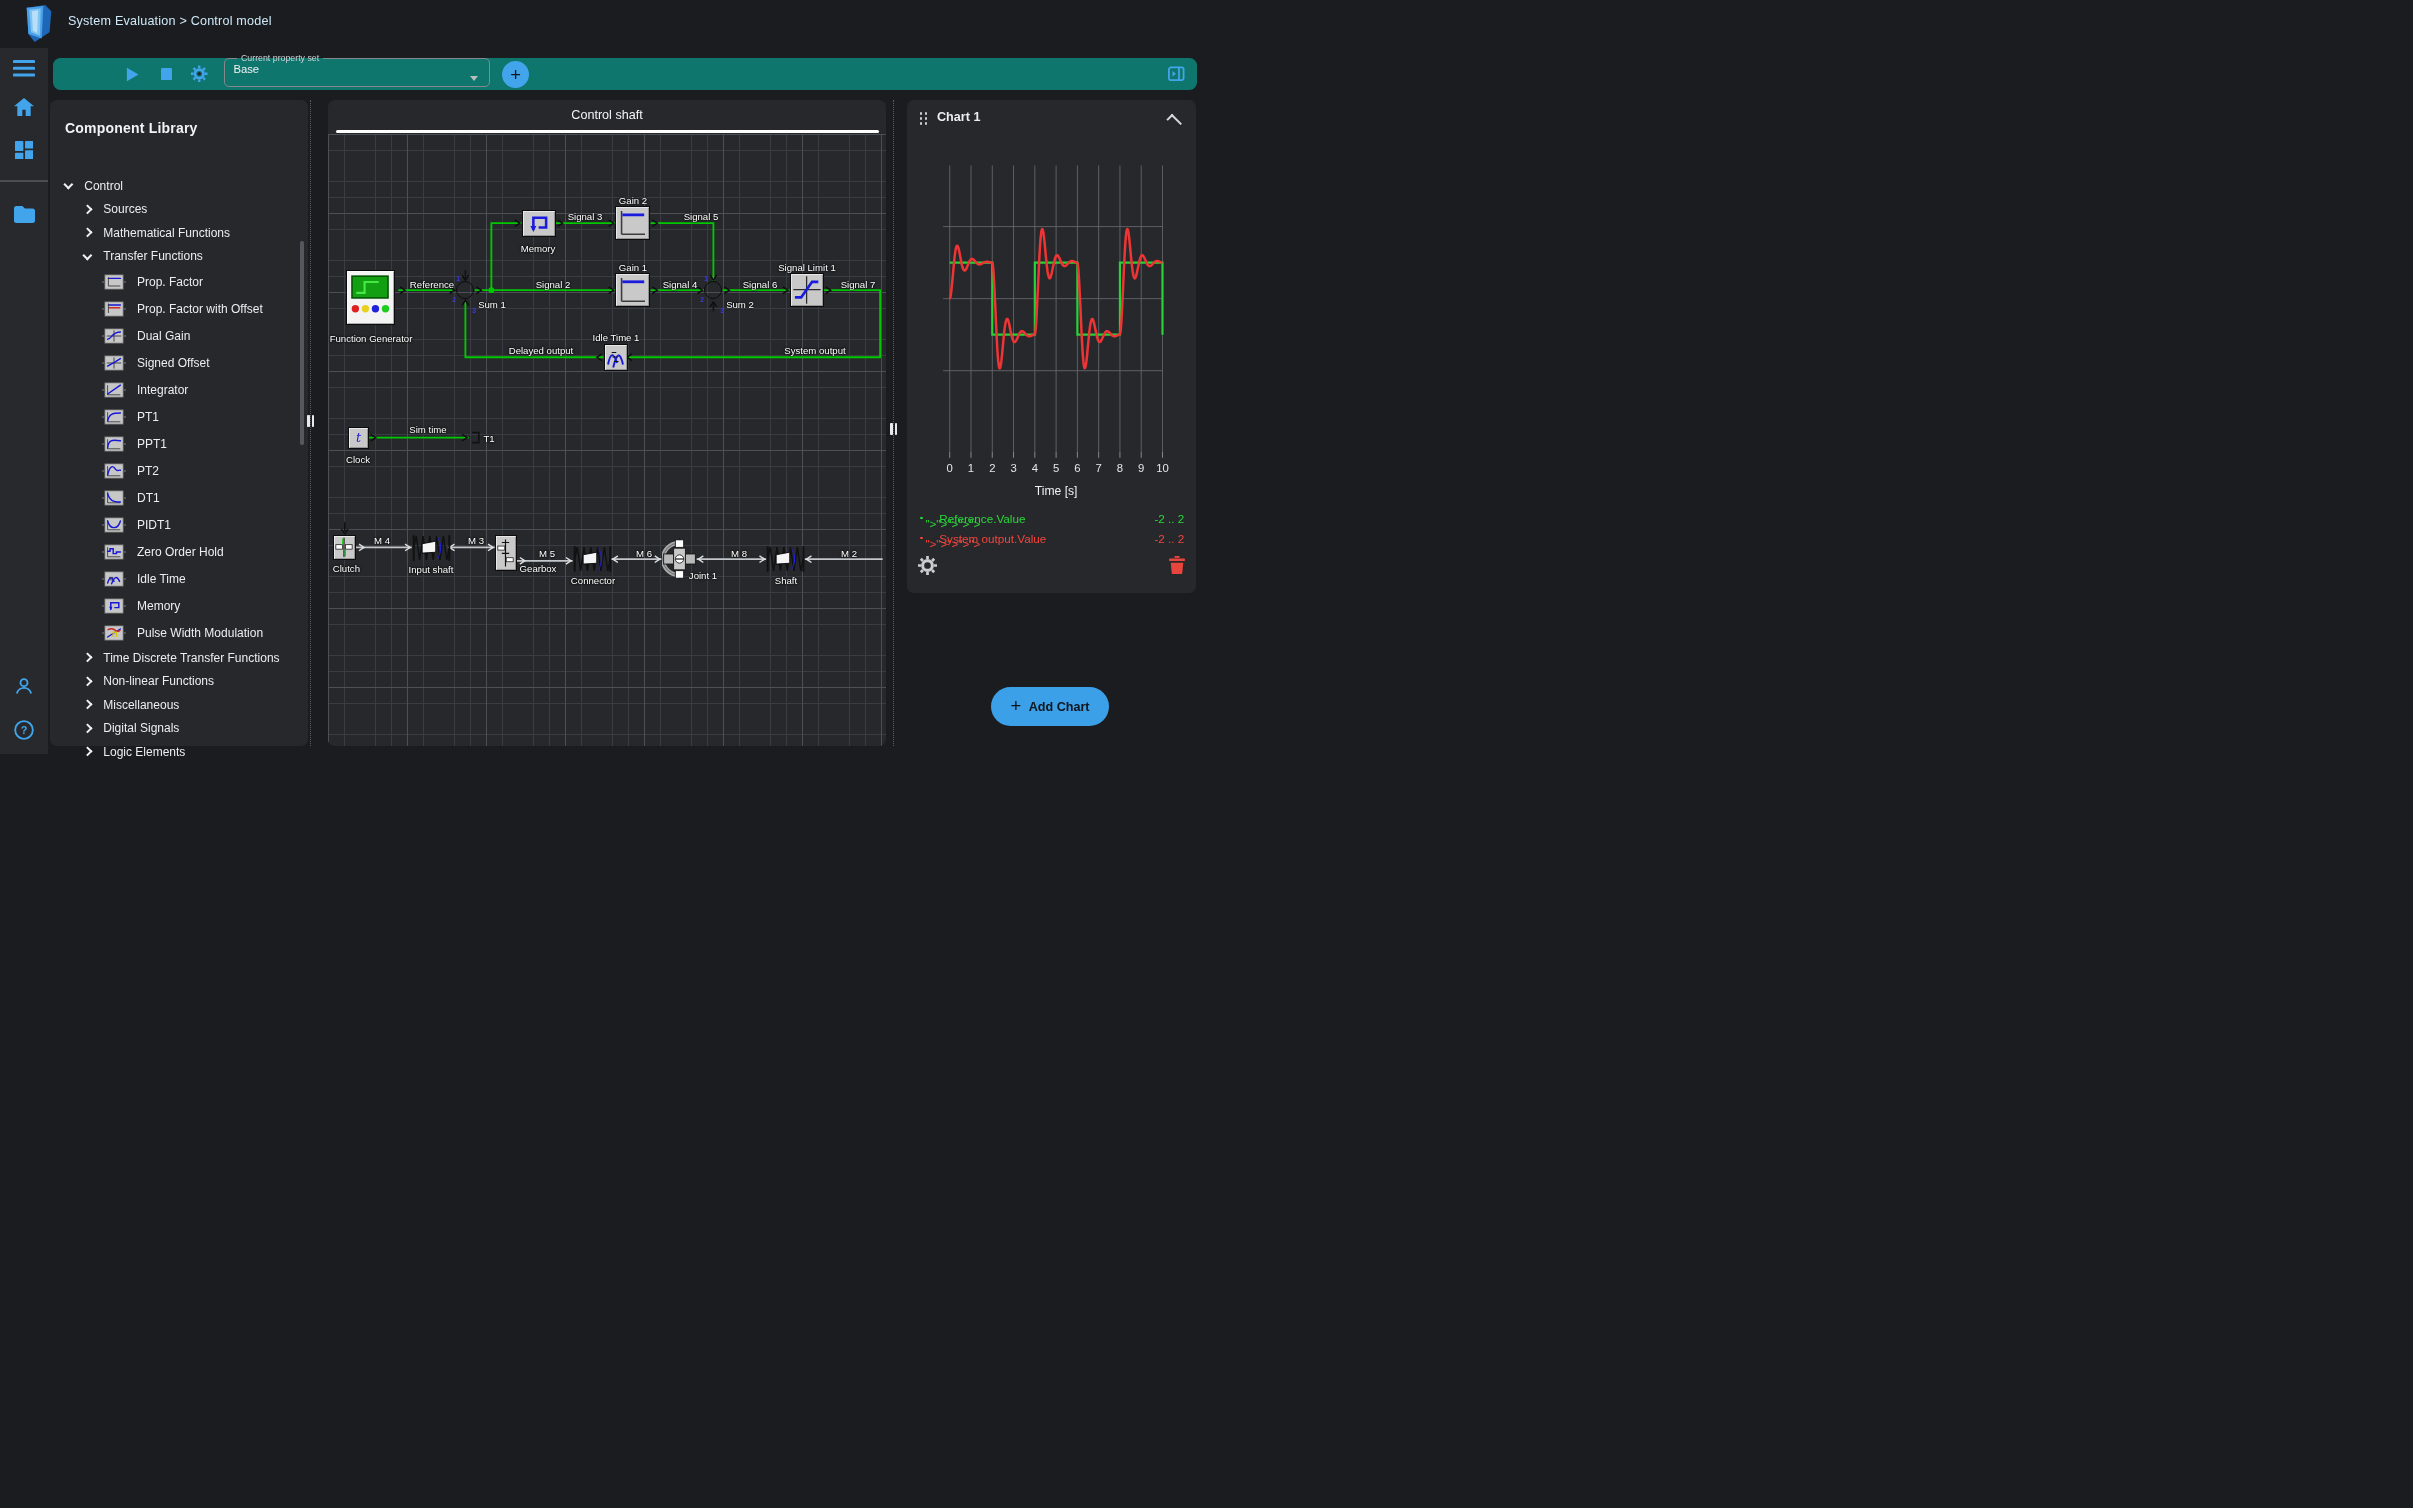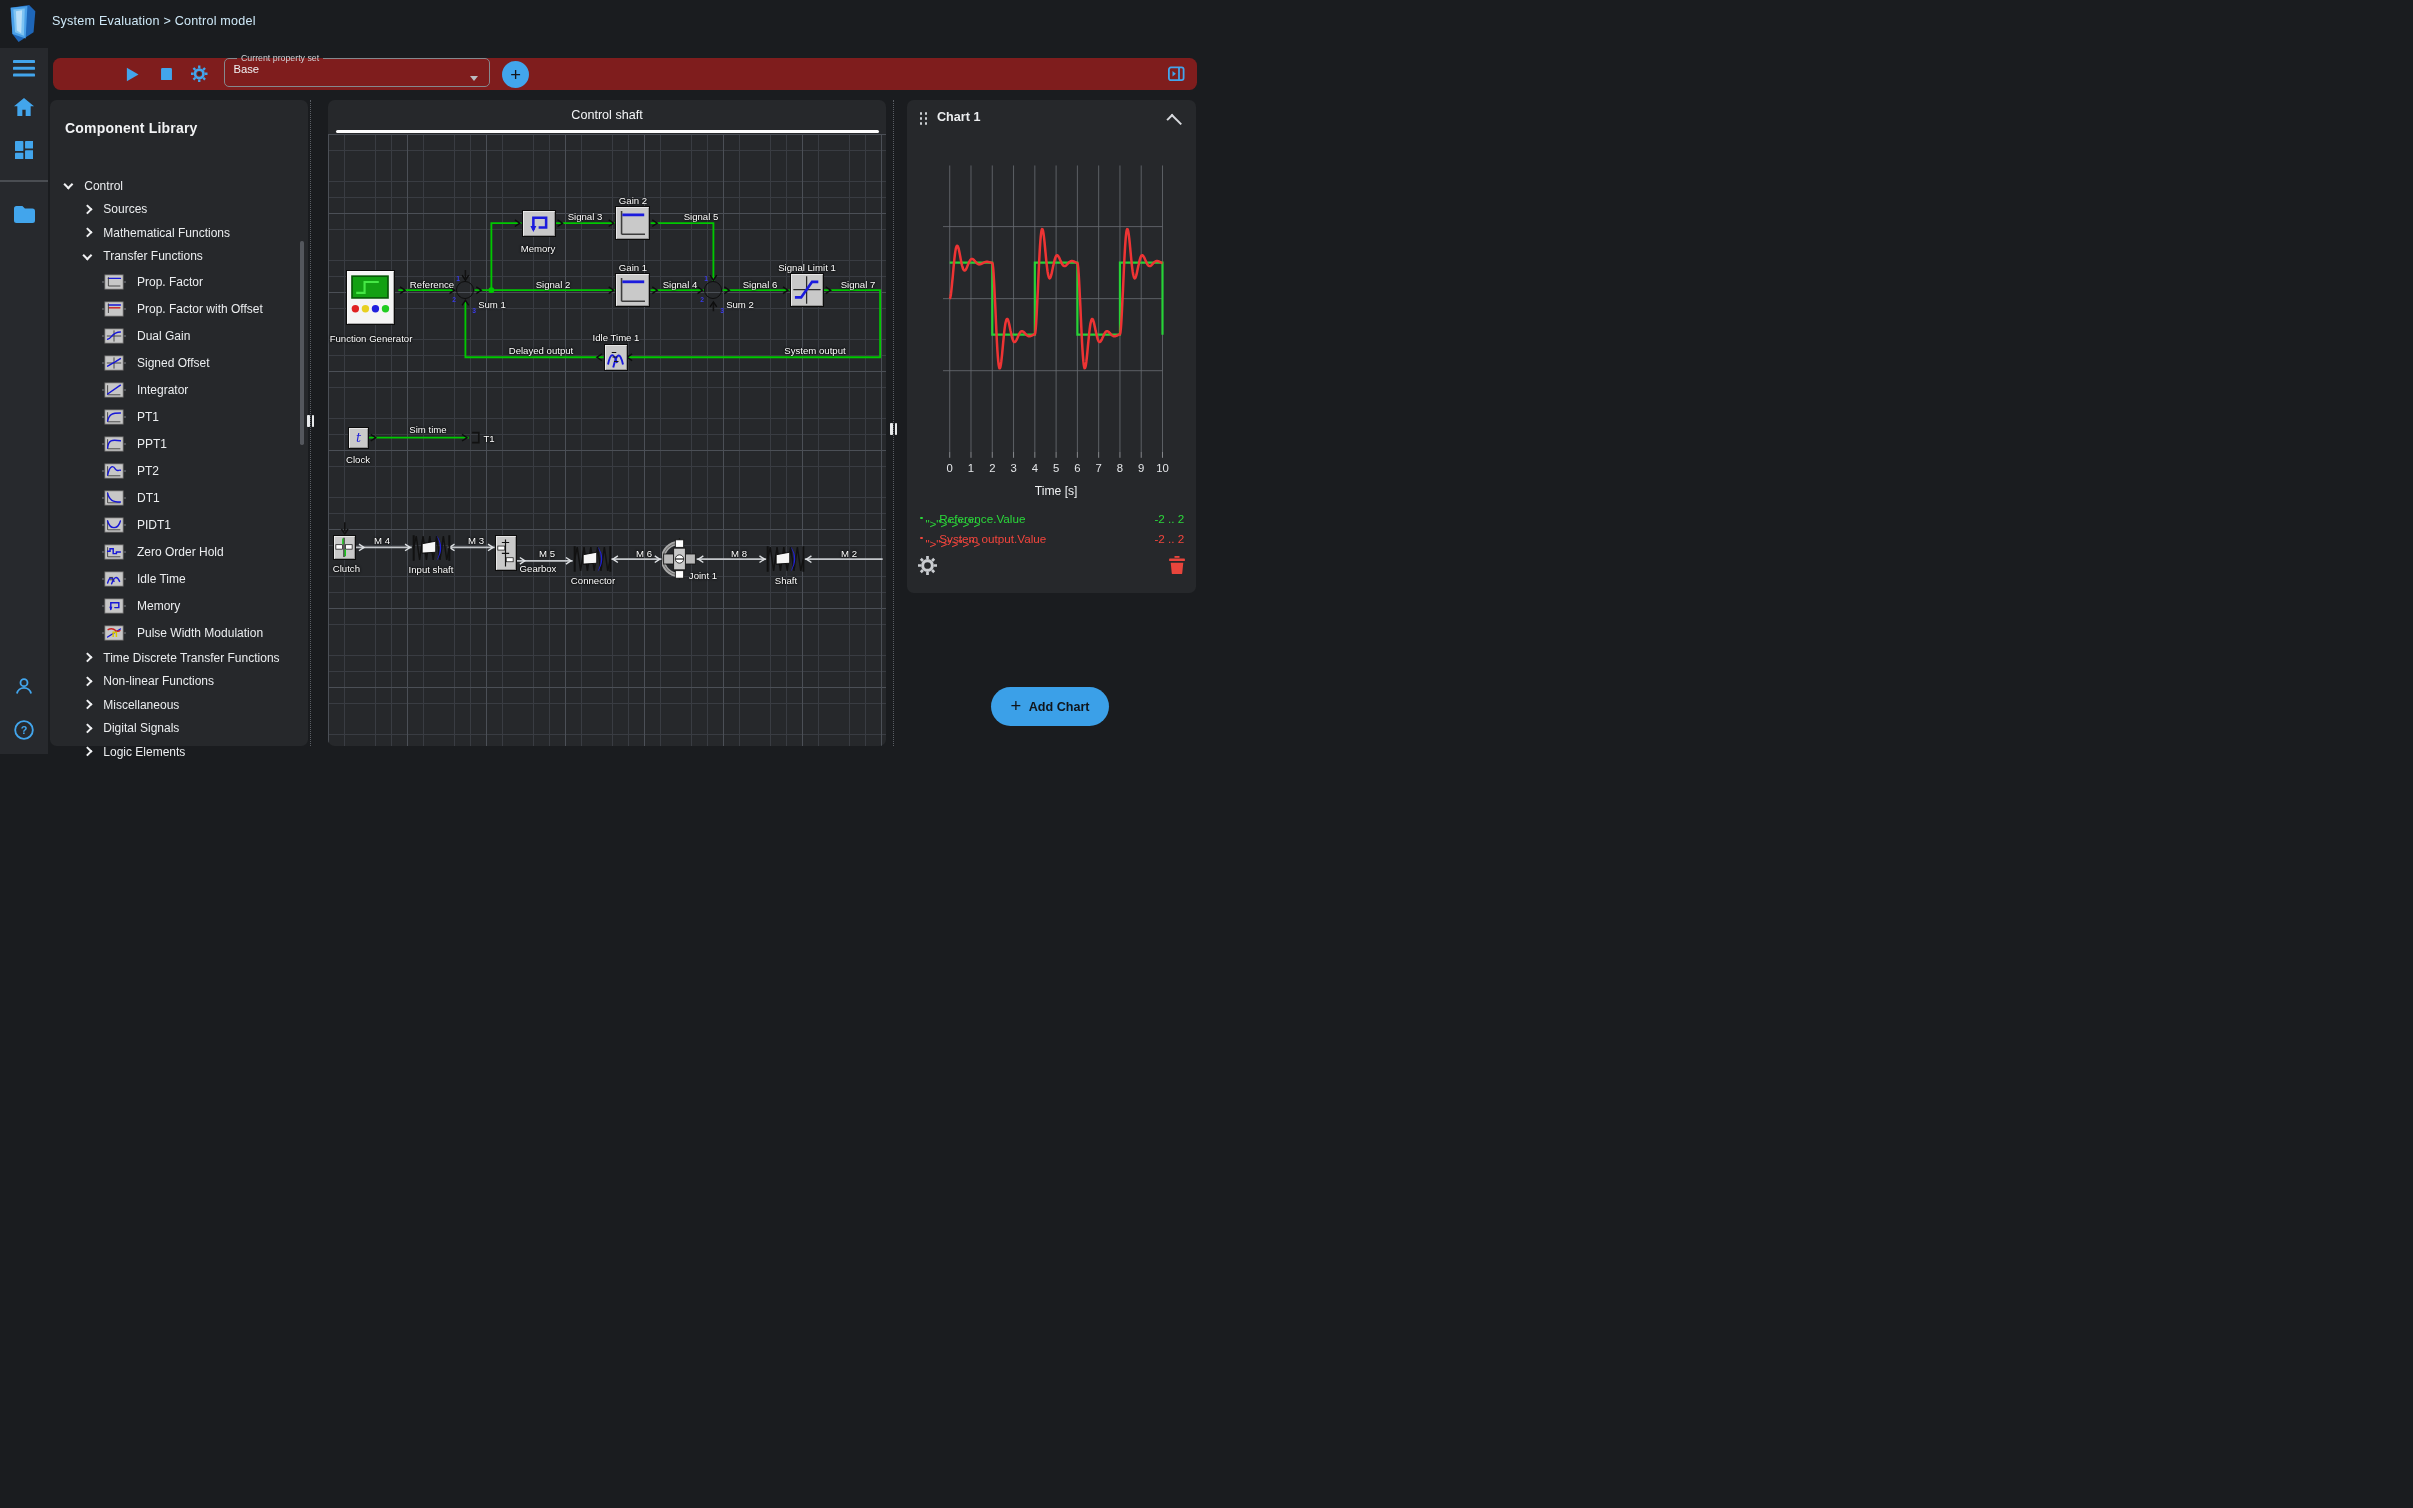--- a/index.html
+++ b/index.html
@@ -1,30 +1,30 @@
 <!DOCTYPE html>
 <html style="font-size:13.4px"><head>
 <meta charset="utf-8">
 <style>
   html,body{margin:0;padding:0;background:#1a1c1f;width:1207px;height:754px;overflow:hidden;
     font-family:"Liberation Sans",sans-serif;-webkit-font-smoothing:antialiased;}
   *{box-sizing:border-box;}
 
   
-  #topbar{position:absolute;left:0;top:0;width:1207px;height:48px;background:#1a1c1f;}
+  #topbar{position:absolute;left:16px;top:0;width:1207px;height:48px;background:#1a1c1f;}
   #logo{position:absolute;left:8.4px;top:5px;width:30px;height:37px;}
   #breadcrumb{position:absolute;left:52px;top:14.2px;font-size:12.6px;color:#cfe9f8;letter-spacing:0.2px;}
 
   
   #rail{position:absolute;left:0;top:48px;width:48px;height:706px;background:#27292d;}
   .rail-btn{position:absolute;left:0;width:48px;height:34px;display:flex;align-items:center;justify-content:center;background:none;border:none;cursor:pointer;}
   #rail-divider{position:absolute;left:0;top:132px;width:48px;height:1.7px;background:#4a4d52;}
 
   
-  #toolbar{position:absolute;left:53px;top:58px;width:1144px;height:32px;background:#7f1d1d;border-radius:7.5px;}
+  #toolbar{position:absolute;left:53px;top:58px;width:1144px;height:32px;background:#0f766e;border-radius:7.5px;}
   .tb-btn{position:absolute;top:0;height:32px;width:28.5px;background:none;border:none;display:flex;align-items:center;justify-content:center;cursor:pointer;}
   #propset{position:absolute;left:171px;top:-5px;width:266px;height:34px;border:0.8px solid #85888d;border-radius:5px;margin:0;padding:0 8.4px;color:#f0f1f3;}
   #propset legend{font-size:8.8px;color:#cfd2d6;padding:0 4.2px;margin-left:3.4px;}
   #propset .val{font-size:11.3px;position:relative;top:0px;}
   #propset .caret{position:absolute;right:11px;top:13.4px;width:0;height:0;border-left:4.6px solid transparent;border-right:4.6px solid transparent;border-top:5.9px solid #b9bcc0;}
   #add-propset{position:absolute;left:449px;top:2.5px;width:27px;height:27px;border-radius:50%;background:#42a5ec;border:none;color:#14161a;font-size:18.4px;line-height:25px;cursor:pointer;font-weight:500;}
 
   
   .panel{position:absolute;top:100px;height:646px;background:#26282b;border-radius:6.7px;}
   #library{left:50px;width:258px;}

